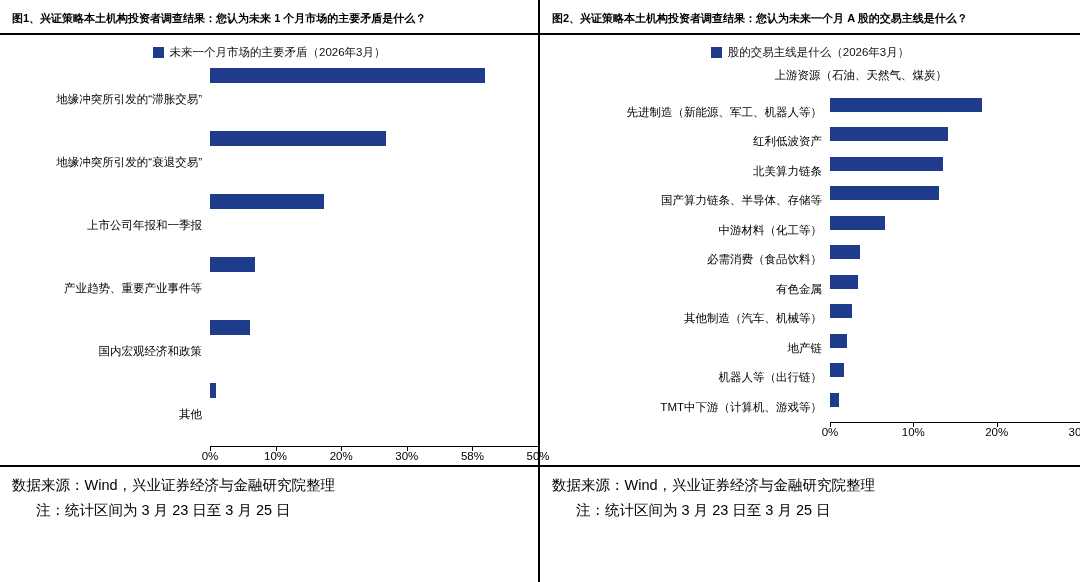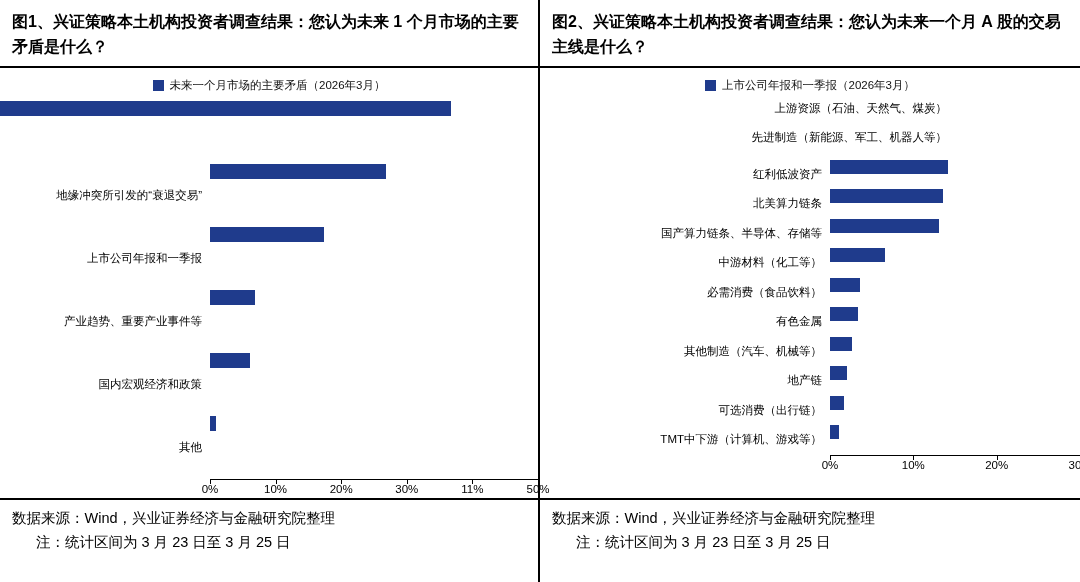--- a/index.html
+++ b/index.html
@@ -14,21 +14,21 @@
     display: flex;
     position: relative;
   }
   .panel {
     width: 540px; height: 582px;
     position: relative;
     padding: 0;
   }
   .panel.left { border-right: 2px solid #000; }
   .title {
-    font-size: 16px;
+    font-size: 11px;
     font-weight: bold;
     color: #000;
     line-height: 1.55;
     padding: 10px 14px 6px 12px;
   }
   .rule {
     height: 2px; background: #000; margin: 0;
   }
   .chart-area {
     position: relative;
@@ -117,20 +117,21 @@
     <div class="rule"></div>
 
     <div class="chart-area">
       <div class="legend">
         <span class="swatch"></span>
         <span>未来一个月市场的主要矛盾（2026年3月）</span>
       </div>
       <div class="plot">
         <div class="rows" id="rows-left">
             <div class="row" style="height: 63px;">
+              <div class="cat" style="width: 210px;">地缘冲突所引发的“滞胀交易”</div>
               <div class="barwrap">
                 <div class="bar" style="height: 15px; width: 83.8%; background: rgb(31, 59, 140);"></div>
               </div>
             </div>
             <div class="row" style="height: 63px;">
               <div class="cat" style="width: 210px;">地缘冲突所引发的“衰退交易”</div>
               <div class="barwrap">
                 <div class="bar" style="height: 15px; width: 53.6%; background: rgb(31, 59, 140);"></div>
               </div>
             </div>
@@ -163,52 +164,52 @@
           <div class="ticks" id="ticks-left">
               <div class="tickmark" style="left: 0%;"></div>
               <div class="tick" style="left: 0%;">0%</div>
               <div class="tickmark" style="left: 20%;"></div>
               <div class="tick" style="left: 20%;">10%</div>
               <div class="tickmark" style="left: 40%;"></div>
               <div class="tick" style="left: 40%;">20%</div>
               <div class="tickmark" style="left: 60%;"></div>
               <div class="tick" style="left: 60%;">30%</div>
               <div class="tickmark" style="left: 80%;"></div>
-              <div class="tick" style="left: 80%;">11%</div>
+              <div class="tick" style="left: 80%;">58%</div>
               <div class="tickmark" style="left: 100%;"></div>
               <div class="tick" style="left: 100%;">50%</div>
             </div>
         </div>
       </div>
     </div>
 
     <div class="footer">
       <div>数据来源：Wind，兴业证券经济与金融研究院整理</div>
       <div class="note">注：统计区间为 3 月 23 日至 3 月 25 日</div>
     </div>
   </div>
 
   <div class="panel right">
     <div class="title">图2、兴证策略本土机构投资者调查结果：您认为未来一个月 A 股的交易主线是什么？</div>
     <div class="rule"></div>
 
     <div class="chart-area">
       <div class="legend">
         <span class="swatch"></span>
-        <span>上市公司年报和一季报（2026年3月）</span>
+        <span>股的交易主线是什么（2026年3月）</span>
       </div>
       <div class="plot">
         <div class="rows" id="rows-right">
             <div class="row" style="height: 29.5px; flex-direction: column;">
               <div class="cat" style="width: 290px;">上游资源（石油、天然气、煤炭）</div>
               <div class="barwrap">
                 <div class="bar" style="height: 14px; width: 67%; background: rgb(31, 59, 140);"></div>
               </div>
             </div>
-            <div class="row" style="height: 29.5px; flex-direction: column;">
+            <div class="row" style="height: 29.5px;">
               <div class="cat" style="width: 290px;">先进制造（新能源、军工、机器人等）</div>
               <div class="barwrap">
                 <div class="bar" style="height: 14px; width: 60.6667%; background: rgb(31, 59, 140);"></div>
               </div>
             </div>
             <div class="row" style="height: 29.5px;">
               <div class="cat" style="width: 290px;">红利低波资产</div>
               <div class="barwrap">
                 <div class="bar" style="height: 14px; width: 47%; background: rgb(31, 59, 140);"></div>
               </div>
@@ -249,21 +250,21 @@
                 <div class="bar" style="height: 14px; width: 8.66667%; background: rgb(31, 59, 140);"></div>
               </div>
             </div>
             <div class="row" style="height: 29.5px;">
               <div class="cat" style="width: 290px;">地产链</div>
               <div class="barwrap">
                 <div class="bar" style="height: 14px; width: 6.66667%; background: rgb(31, 59, 140);"></div>
               </div>
             </div>
             <div class="row" style="height: 29.5px;">
-              <div class="cat" style="width: 290px;">可选消费（出行链）</div>
+              <div class="cat" style="width: 290px;">机器人等（出行链）</div>
               <div class="barwrap">
                 <div class="bar" style="height: 14px; width: 5.66667%; background: rgb(31, 59, 140);"></div>
               </div>
             </div>
             <div class="row" style="height: 29.5px;">
               <div class="cat" style="width: 290px; padding-left: 45px;">TMT中下游（计算机、游戏等）</div>
               <div class="barwrap">
                 <div class="bar" style="height: 14px; width: 3.66667%; background: rgb(31, 59, 140);"></div>
               </div>
             </div>

